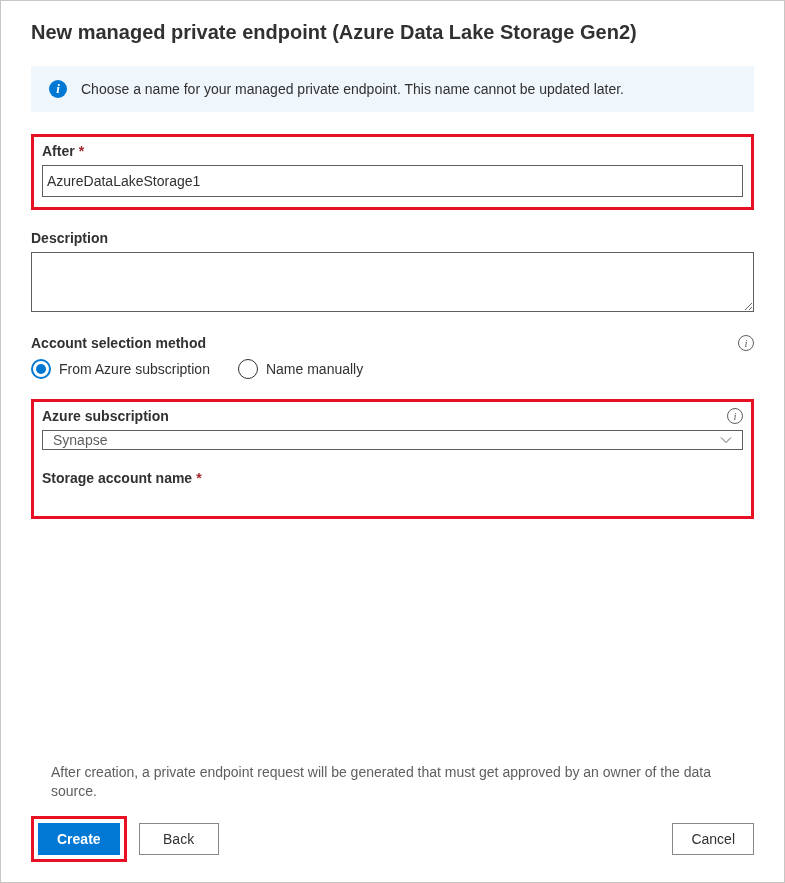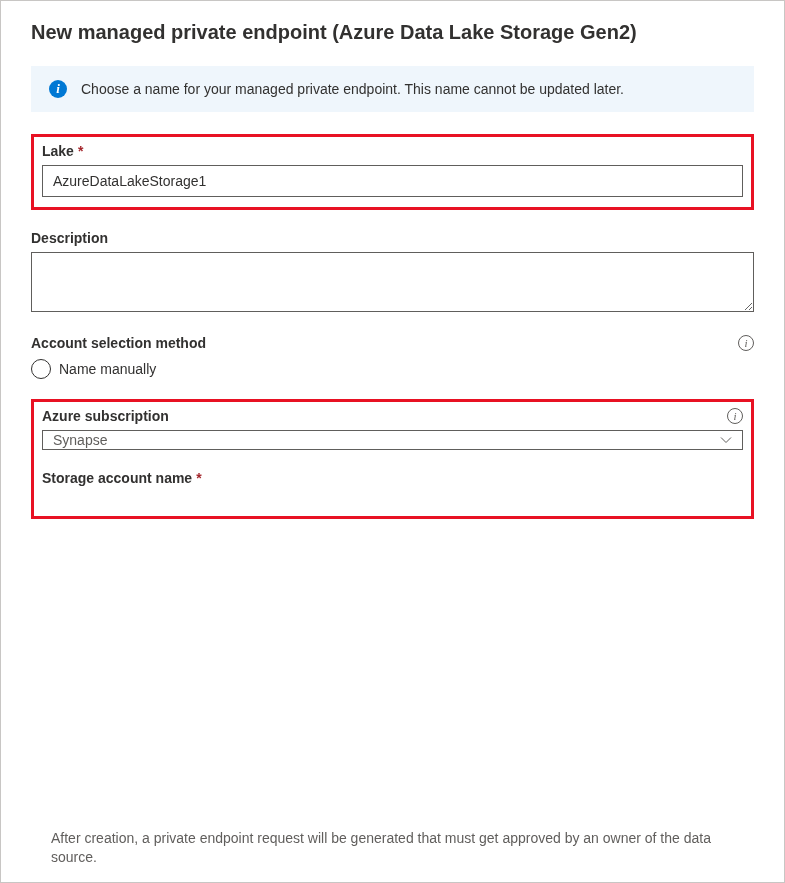--- a/index.html
+++ b/index.html
@@ -60,21 +60,21 @@
     margin-bottom: 6px;
     display: flex;
     align-items: center;
     gap: 4px;
   }
   .req { color: #a4262c; }
   .text-input {
     width: 100%;
     height: 32px;
     border: 1px solid #605e5c;
-    padding: 4px 10px;
+    padding: 4px 4px;
     font-size: 14px;
     font-family: inherit;
     color: #323130;
     background: #fff;
   }
   .textarea {
     width: 100%;
     height: 60px;
     border: 1px solid #605e5c;
     padding: 6px 10px;
@@ -196,38 +196,44 @@
     <h1 class="title">New managed private endpoint (Azure Data Lake Storage Gen2)</h1>
 
     <div class="info-banner">
       <span class="info-icon">i</span>
       <span>Choose a name for your managed private endpoint. This name cannot be updated later.</span>
     </div>
 
     <div class="highlight-red">
       <div class="form-group" style="margin-bottom:4px;">
         <div class="label">
-          <span>Lake</span>
+          <span>After</span>
           <span class="req">*</span>
         </div>
         <input class="text-input" type="text" value="AzureDataLakeStorage1" style="">
       </div>
     </div>
 
     <div class="form-group">
       <div class="label">Description</div>
       <textarea class="textarea" style=""></textarea>
     </div>
 
     <div class="form-group">
       <div class="label-row">
         <div class="label" style="margin-bottom:0">Account selection method</div>
         <span class="info-circle">i</span>
       </div>
       <div class="radio-row">
+        <label class="radio-item">
+          <span class="radio-outer selected">
+              <span class="radio-inner"></span>
+            </span>
+          <span>From Azure subscription</span>
+        </label>
         <label class="radio-item">
           <span class="radio-outer unselected"></span>
           <span>Name manually</span>
         </label>
       </div>
     </div>
 
     <div class="highlight-red">
       <div class="form-group">
         <div class="label-row">
@@ -248,13 +254,22 @@
         <div class="label">
           <span>Storage account name</span>
           <span class="req">*</span>
         </div>
       </div>
     </div>
   </div>
 
   <div class="footer-text">After creation, a private endpoint request will be generated that must get approved by an owner of the data source.</div>
 
+  <div class="footer-buttons">
+    <div class="left-buttons">
+      <span class="highlight-red-inline">
+        <button class="btn primary">Create</button>
+      </span>
+      <button class="btn">Back</button>
+    </div>
+    <button class="btn">Cancel</button>
+  </div>
 </div>
 
 </body></html>

